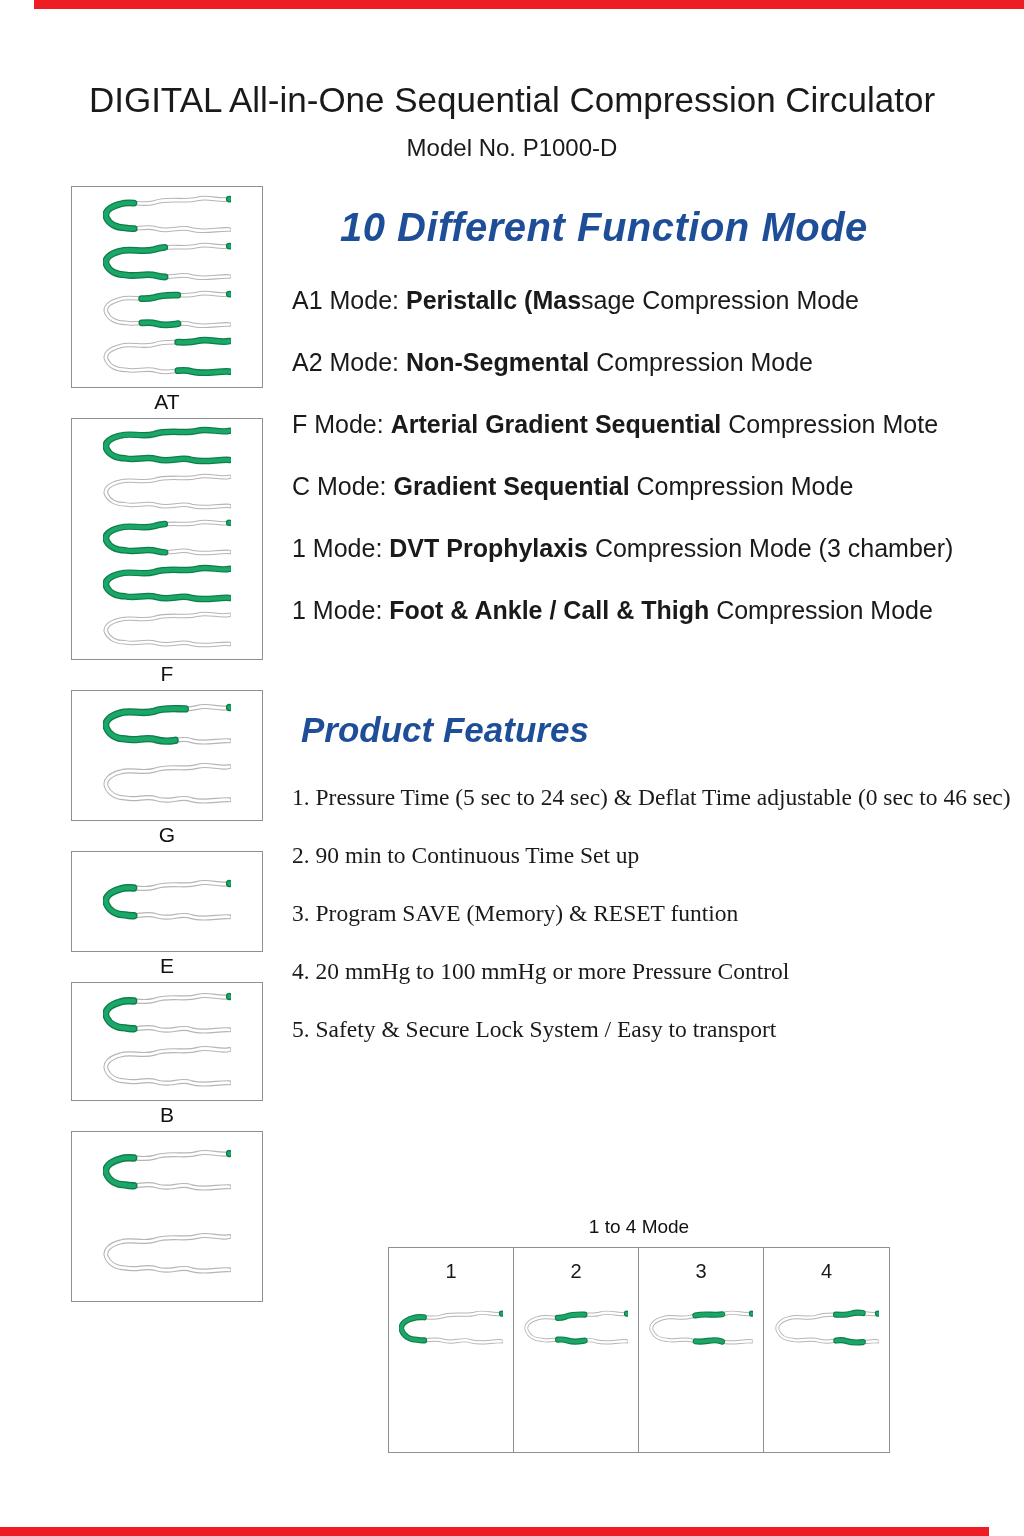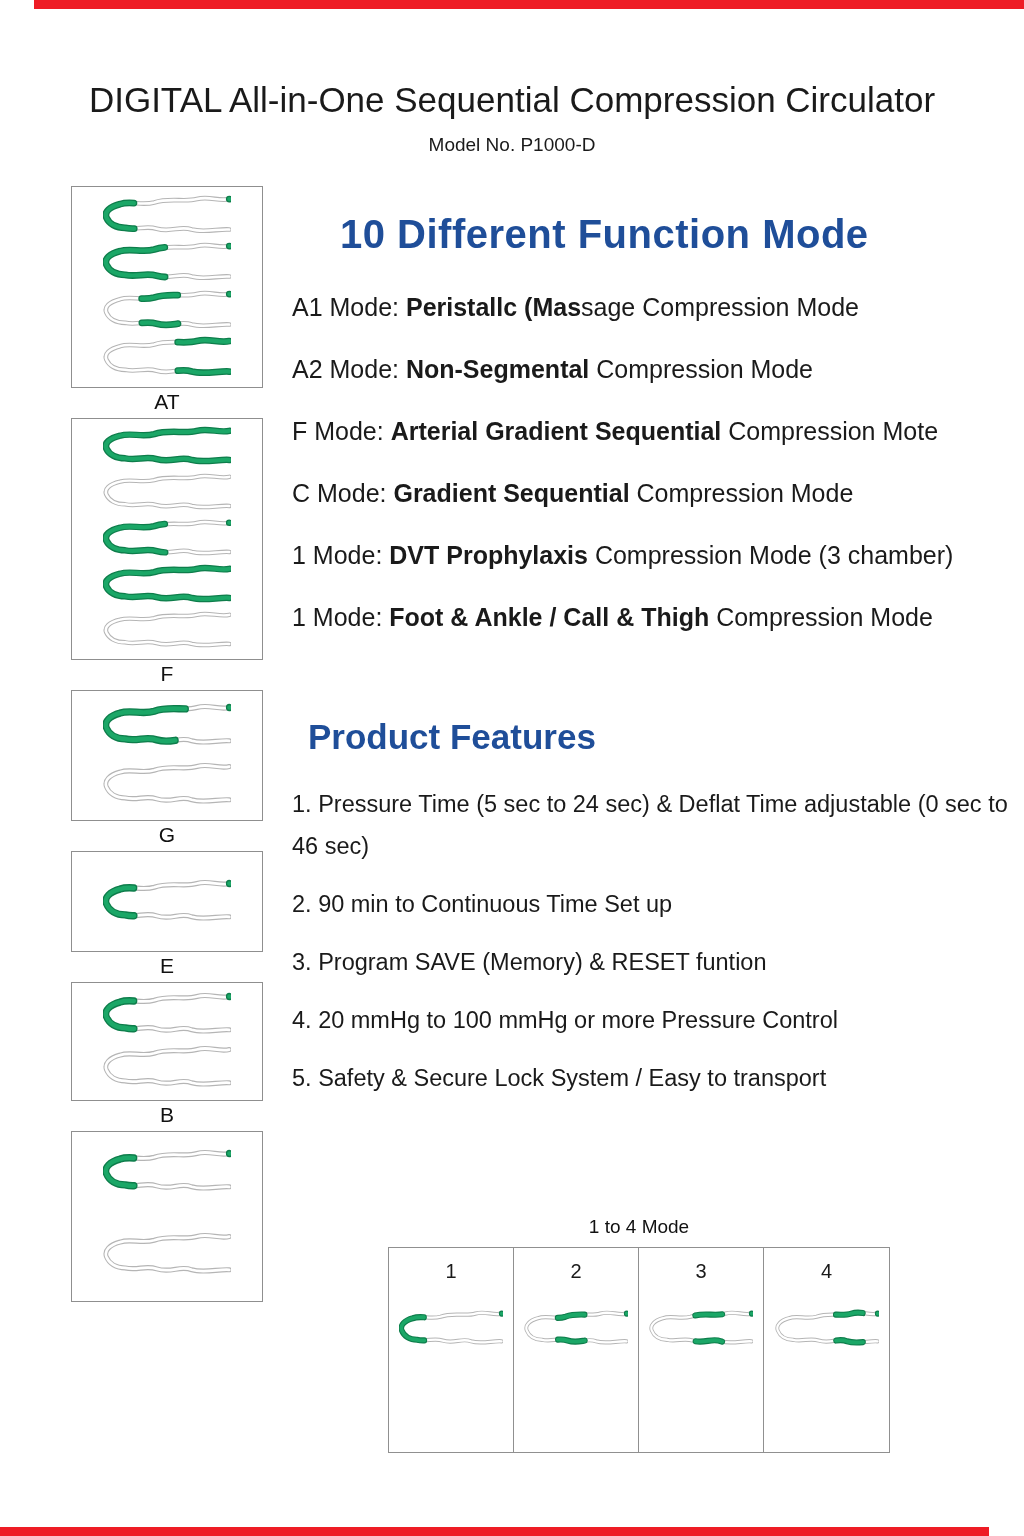--- a/index.html
+++ b/index.html
@@ -6,41 +6,41 @@
   body{
     width:1024px;height:1536px;position:relative;background:#ffffff;
     font-family:"Liberation Sans", sans-serif;color:#1a1a1a;overflow:hidden;
   }
   .red-bar{position:absolute;background:#ee1c25;height:9px;}
   .red-bar.top{top:0;left:34px;right:0;}
   .red-bar.bottom{bottom:0;left:0;width:989px;}
 
   .title{position:absolute;top:80px;left:0;width:1024px;text-align:center;
     font-size:35px;font-weight:400;margin:0;}
-  .model{position:absolute;top:134px;left:0;width:1024px;text-align:center;font-size:19px;}
+  .model{position:absolute;top:134px;left:0;width:1024px;text-align:center;font-size:24px;}
 
   
   .panels{position:absolute;left:71px;top:186px;width:192px;}
   .panel-box{border:1px solid #8f8f8f;background:#fff;display:flex;flex-direction:column;
     justify-content:space-around;align-items:center;padding:5px 14px;box-sizing:border-box;}
   .panel-box.spread{justify-content:space-between;padding-top:16px;padding-bottom:22px;}
   .panel-label{height:30px;line-height:28px;text-align:center;font-size:21px;color:#111;}
 
   
   .content{position:absolute;left:292px;top:196px;width:722px;}
-  .h-blue{color:#1f4e99;font-weight:bold;margin:16px;}
+  .h-blue{color:#1f4e99;font-weight:bold;margin:9px;font-style:italic;}
   .fn-heading{font-size:40px;margin-left:48px;letter-spacing:0.5px;}
   .cert{font-size:24px;line-height:45px;margin:30px 0 0 0;color:#222;}
   .cert b{font-weight:bold;}
   .angle{font-size:25px;color:#333;}
   .modes{margin-top:36px;}
   .mode-line{font-size:25px;height:28px;margin-bottom:34px;white-space:nowrap;}
   .pf-heading{font-size:35px;text-align:left;width:660px;margin-top:86px;}
   .features{margin-top:26px;}
-  .feature-line{font-size:23.5px;line-height:42px;margin-bottom:16px;}
+  .feature-line{font-size:23.5px;line-height:42px;margin-bottom:16px;font-family:Liberation Serif, serif;}
 
   
   .sequence{position:absolute;left:358px;top:1216px;width:502px;padding-left:30px;}
   .seq-title{text-align:center;font-size:19px;margin-bottom:9px;color:#111;}
   .seq-table{display:grid;grid-template-columns:repeat(4,1fr);border:1px solid #909090;
     height:204px;background:#fff;}
   .seq-cell{border-right:1px solid #909090;display:flex;flex-direction:column;align-items:center;}
   .seq-cell:last-child{border-right:none;}
   .seq-num{font-size:20px;margin-top:12px;}
   .seq-cell svg{margin-top:26px;}

